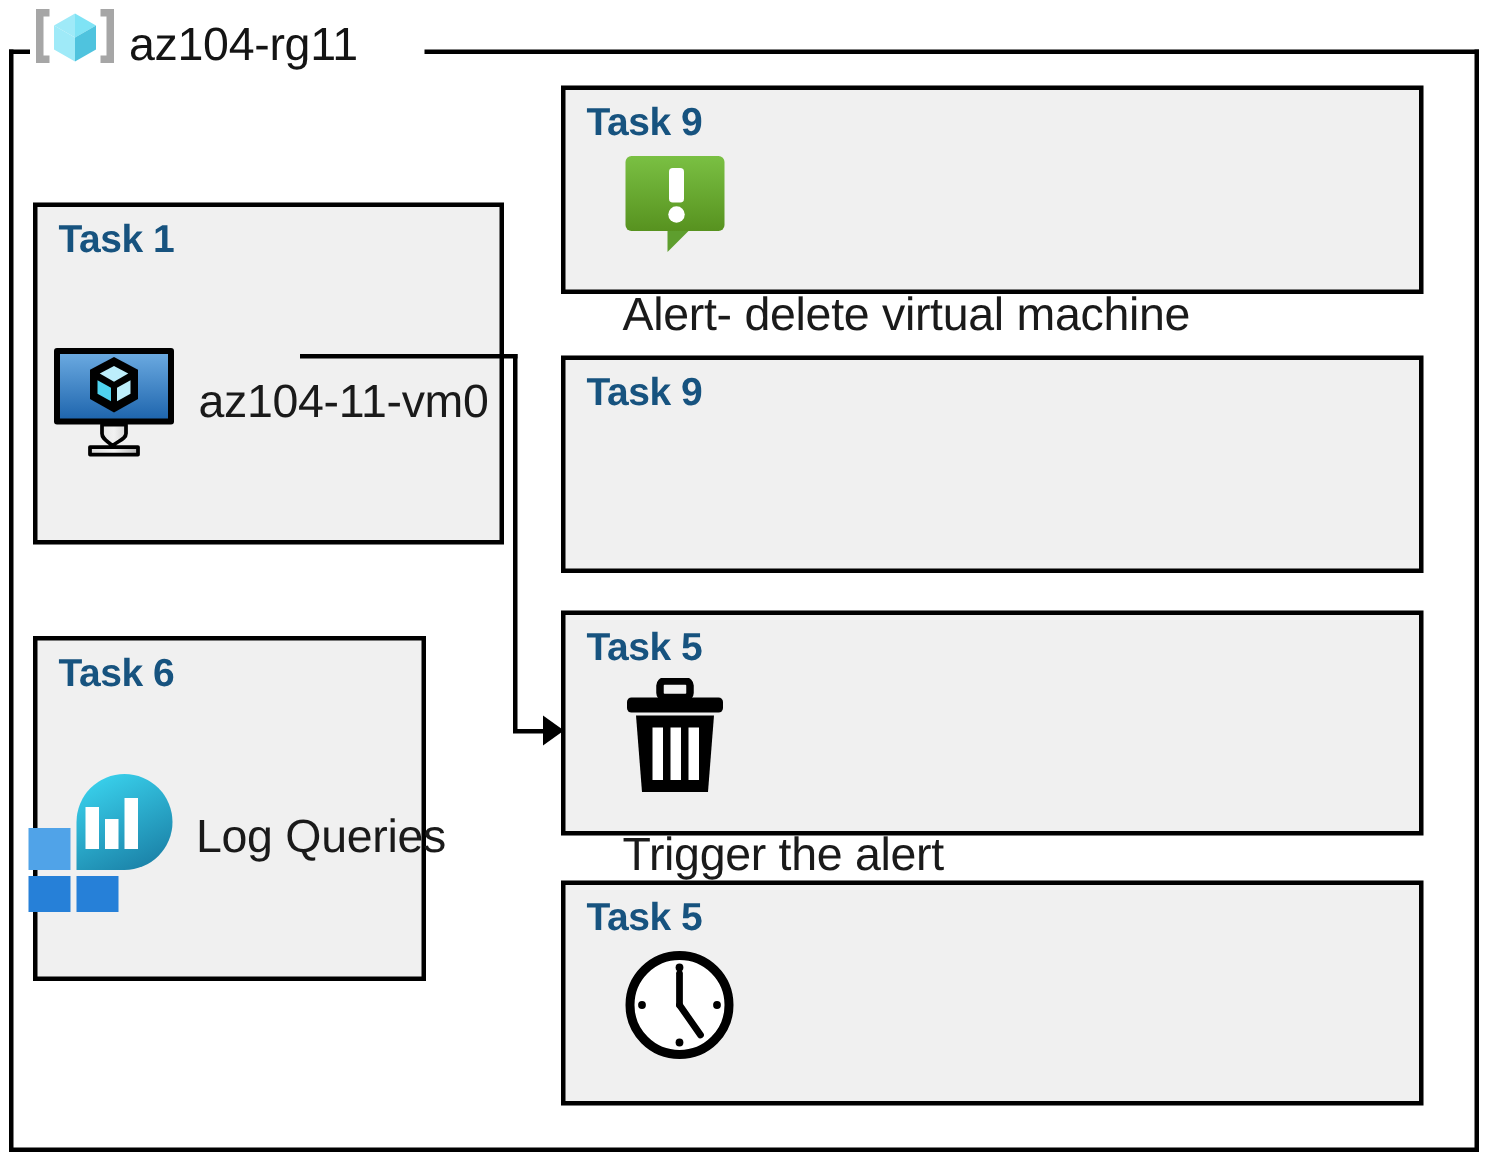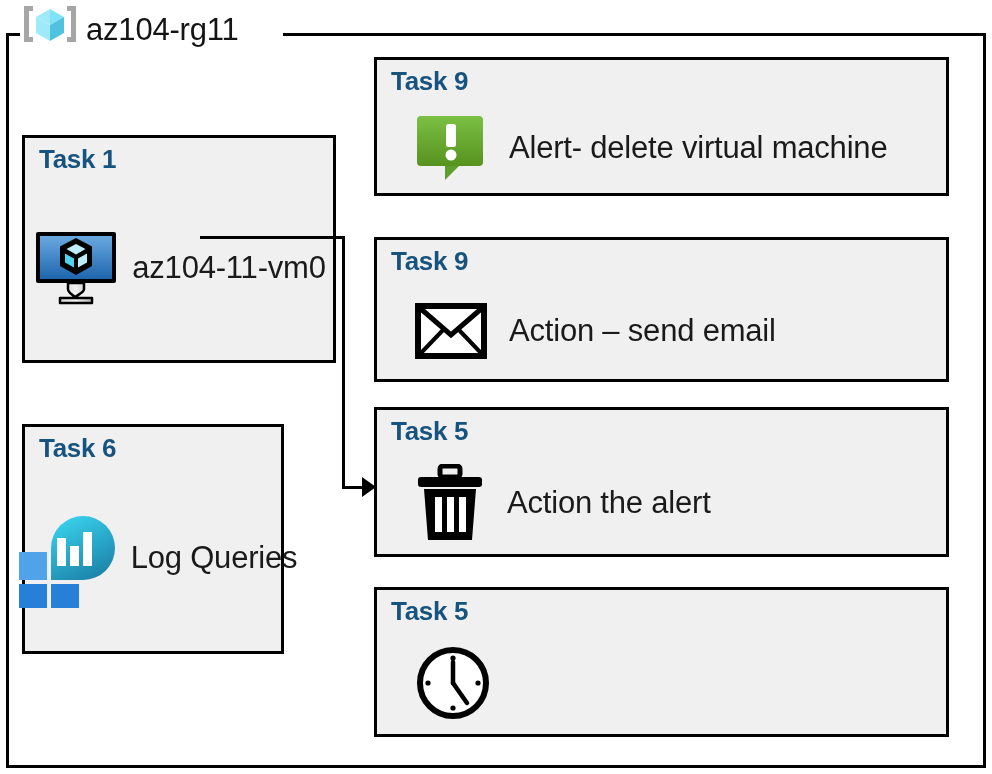--- a/index.html
+++ b/index.html
@@ -84,23 +84,24 @@
     font-size: 26px;
     font-weight: bold;
     color: #17537f;
     letter-spacing: -0.3px;
   }
   .task-body-h {
     
     position: absolute;
     left: 0; right: 0; top: 42px; bottom: 0;
     display: flex;
-    align-items: center;
+    align-items: flex-start;
     padding-left: 38px;
     gap: 22px;
+    flex-direction: column;
   }
   .task-body-v {
     
     position: absolute;
     left: 0; right: 0; top: 38px; bottom: 0;
     display: flex;
     flex-direction: row;
     align-items: center;
     justify-content: center;
     gap: 12px;
@@ -268,50 +269,39 @@
           <rect x="31" y="10" width="10" height="23" rx="2.5" fill="#ffffff"></rect>
           <circle cx="36" cy="41" r="5.5" fill="#ffffff"></circle>
         </svg>
       </span>
       <div class="task-text">Alert- delete virtual machine</div>
     </div>
   </div>
 
   <div class="task-box" id="box-task3">
     <div class="task-label">Task 9</div>
-    <div class="task-body-h">
-      <span>
-        <svg class="icon-mail" viewBox="0 0 72 56" xmlns="http://www.w3.org/2000/svg">
-          <rect x="3" y="3" width="66" height="50" fill="#ffffff" stroke="#000000" stroke-width="6"></rect>
-          <path d="M6 6 L36 32 L66 6" fill="none" stroke="#000000" stroke-width="5"></path>
-          <path d="M6 50 L28 27" fill="none" stroke="#000000" stroke-width="4"></path>
-          <path d="M66 50 L44 27" fill="none" stroke="#000000" stroke-width="4"></path>
-        </svg>
-      </span>
-      <div class="task-text">Action – send email</div>
-    </div>
   </div>
 
   <div class="task-box" id="box-task4">
     <div class="task-label">Task 5</div>
     <div class="task-body-h">
       <span>
         <svg class="icon-trash" viewBox="0 0 70 78" xmlns="http://www.w3.org/2000/svg">
 
           <rect x="25" y="2" width="20" height="11" rx="3" fill="none" stroke="#000000" stroke-width="5"></rect>
 
           <rect x="3" y="13" width="64" height="10" rx="3" fill="#000000"></rect>
 
           <path d="M9 25 L61 25 L57 76 L13 76 Z" fill="#000000"></path>
           <rect x="20" y="33" width="7" height="35" fill="#ffffff"></rect>
           <rect x="32" y="33" width="7" height="35" fill="#ffffff"></rect>
           <rect x="44" y="33" width="7" height="35" fill="#ffffff"></rect>
         </svg>
       </span>
-      <div class="task-text">Action the alert</div>
+      <div class="task-text">Trigger the alert</div>
     </div>
   </div>
 
   <div class="task-box" id="box-task5">
     <div class="task-label">Task 5</div>
     <div class="task-body-h">
       <span>
         <svg class="icon-clock" viewBox="0 0 76 76" xmlns="http://www.w3.org/2000/svg">
           <circle cx="38" cy="38" r="33" fill="#ffffff" stroke="#000000" stroke-width="6"></circle>
 

